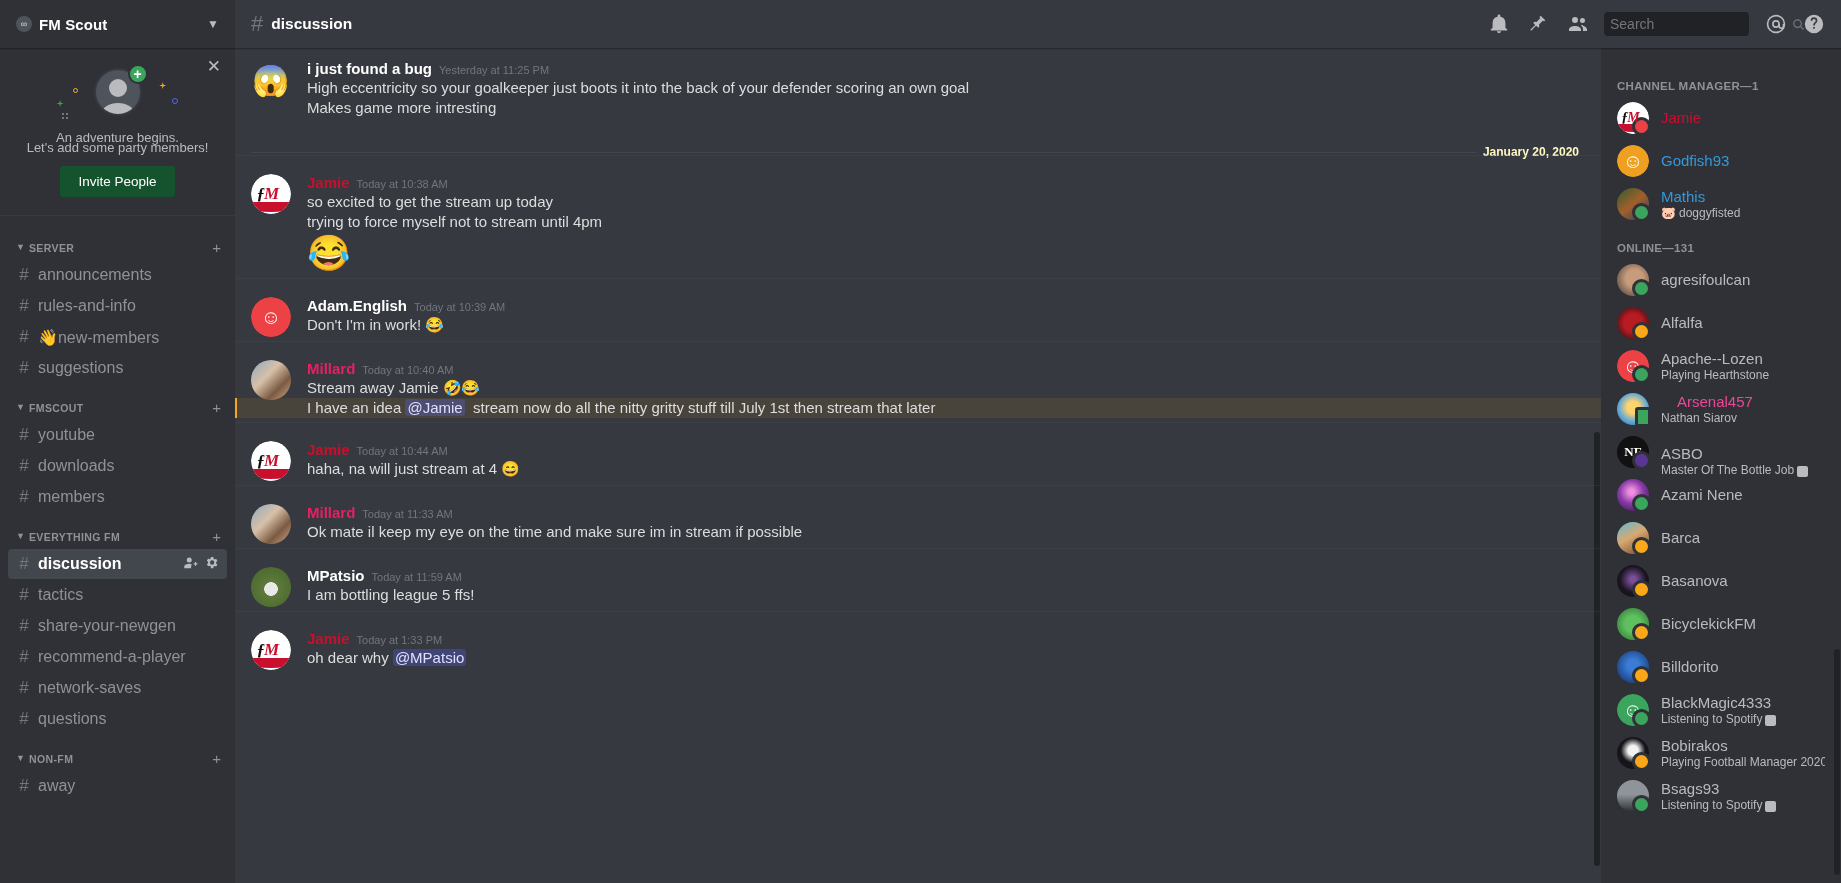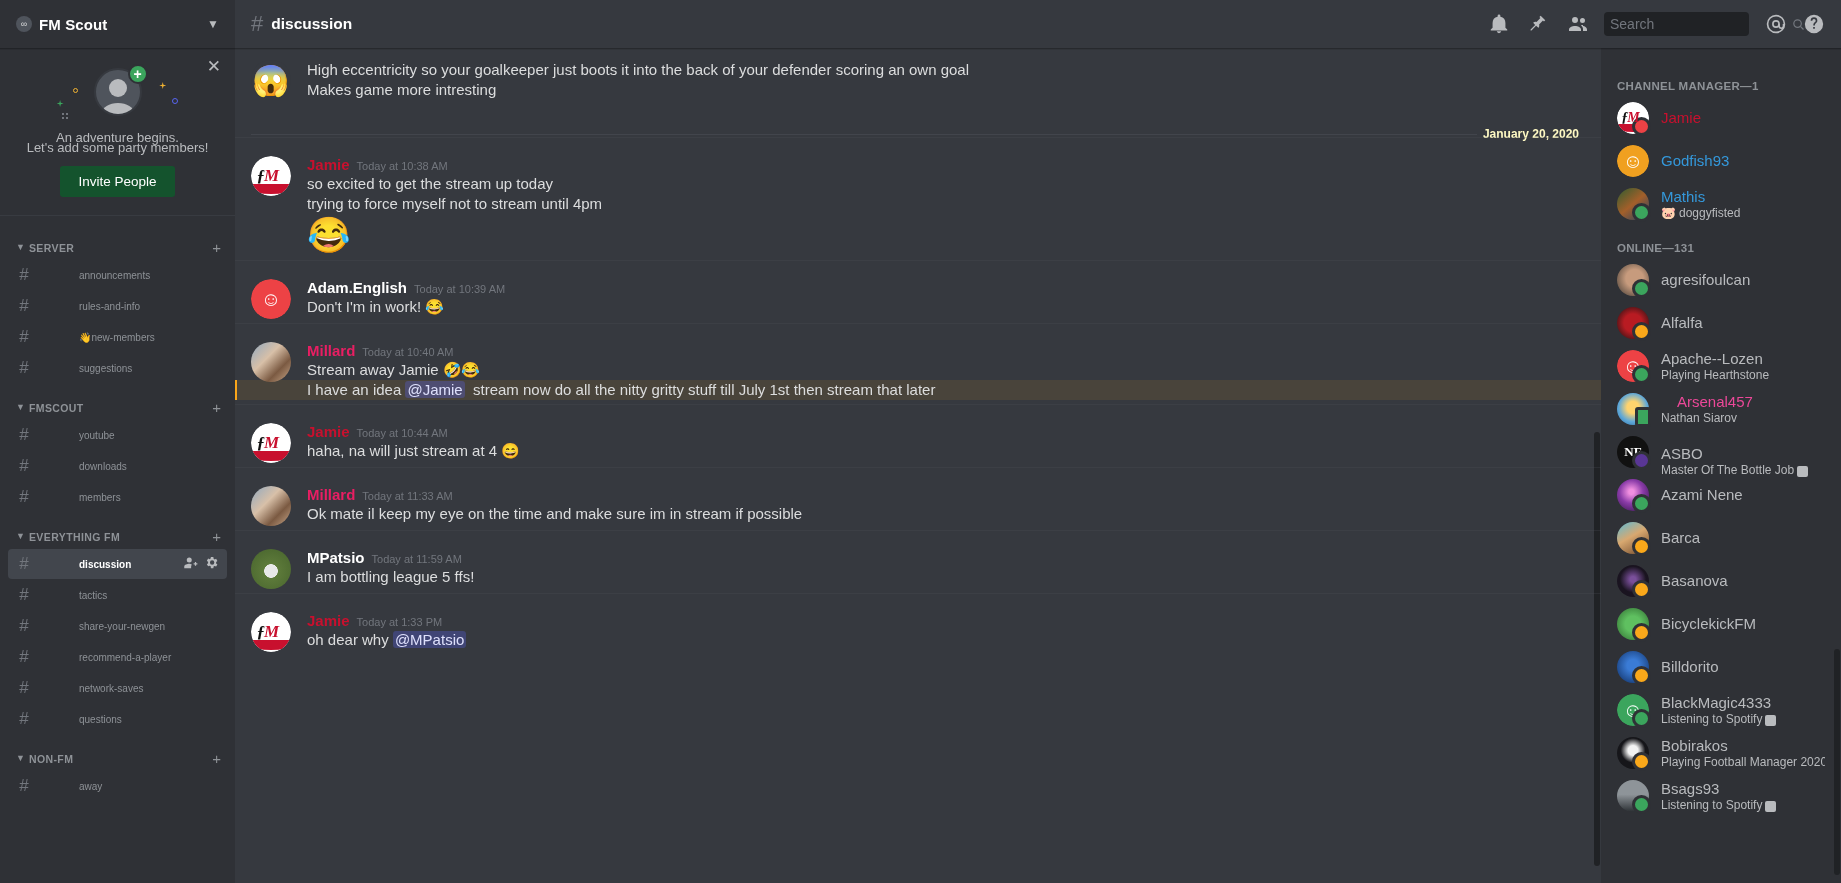--- a/index.html
+++ b/index.html
@@ -113,21 +113,21 @@
     color: #8e9297; text-transform: uppercase; flex: 1;
   }
   .cat-plus { color: #8e9297; font-size: 15px; line-height: 1; padding-right: 6px; }
   .ch {
     display: flex; align-items: center;
     margin: 1px 8px; padding: 5px 8px;
     border-radius: 4px; cursor: pointer;
     color: #8e9297; position: relative;
   }
   .ch .hash { font-size: 17px; color: #72767d; margin-right: 6px; width: 16px; text-align: center; font-weight: 300; }
-  .ch .ch-name { font-size: 10px; white-space: nowrap; overflow: hidden; text-overflow: ellipsis; flex:1;margin-left:41px; }
+  .ch .ch-name { font-size: 16px; white-space: nowrap; overflow: hidden; text-overflow: ellipsis; flex:1; }
   .ch.active { background: #42464d; color: #fff; }
   .ch.active .ch-name { color: #fff; font-weight: bold; }
   .ch-actions { display: flex; gap: 6px; align-items: center; color: #b9bbbe; font-size: 12px; }
 
   
   .main { flex: 1; display: flex; flex-direction: column; min-width: 0; background: #36393f; }
   .topbar {
     height: 48px; min-height: 48px; display: flex; align-items: center;
     padding: 0 8px 0 16px; background: #36393f;
     box-shadow: 0 1px 0 rgba(4,4,5,.2), 0 1.5px 0 rgba(6,6,7,.05), 0 2px 0 rgba(4,4,5,.05);
@@ -436,20 +436,24 @@
     <div class="content-row">
       <div class="messages" id="message-list">
         <div class="scroll-track" style="top:0;height:100%">
           <div class="scroll-thumb" style="top:46%;height:52%"></div>
         </div>
       <div class="msg first">
             <div class="avatar">
               <div style="width:100%;height:100%;display:flex;align-items:center;justify-content:center;font-size:30px">😱</div>
             </div>
             <div class="msg-body">
+              <div class="msg-head">
+                <span class="uname" style="color: rgb(255, 255, 255);">i just found a bug</span>
+                <span class="ts">Yesterday at 11:25 PM</span>
+              </div>
               <div class="mtext">High eccentricity so your goalkeeper just boots it into the back of your defender scoring an own goal</div>
               <div class="mtext">Makes game more intresting</div>
             </div>
           </div>
           <div class="divider-wrap">
             <div class="divider">
               <div class="divider-line"></div>
               <span class="divider-label">January 20, 2020</span>
             </div>
           </div>

